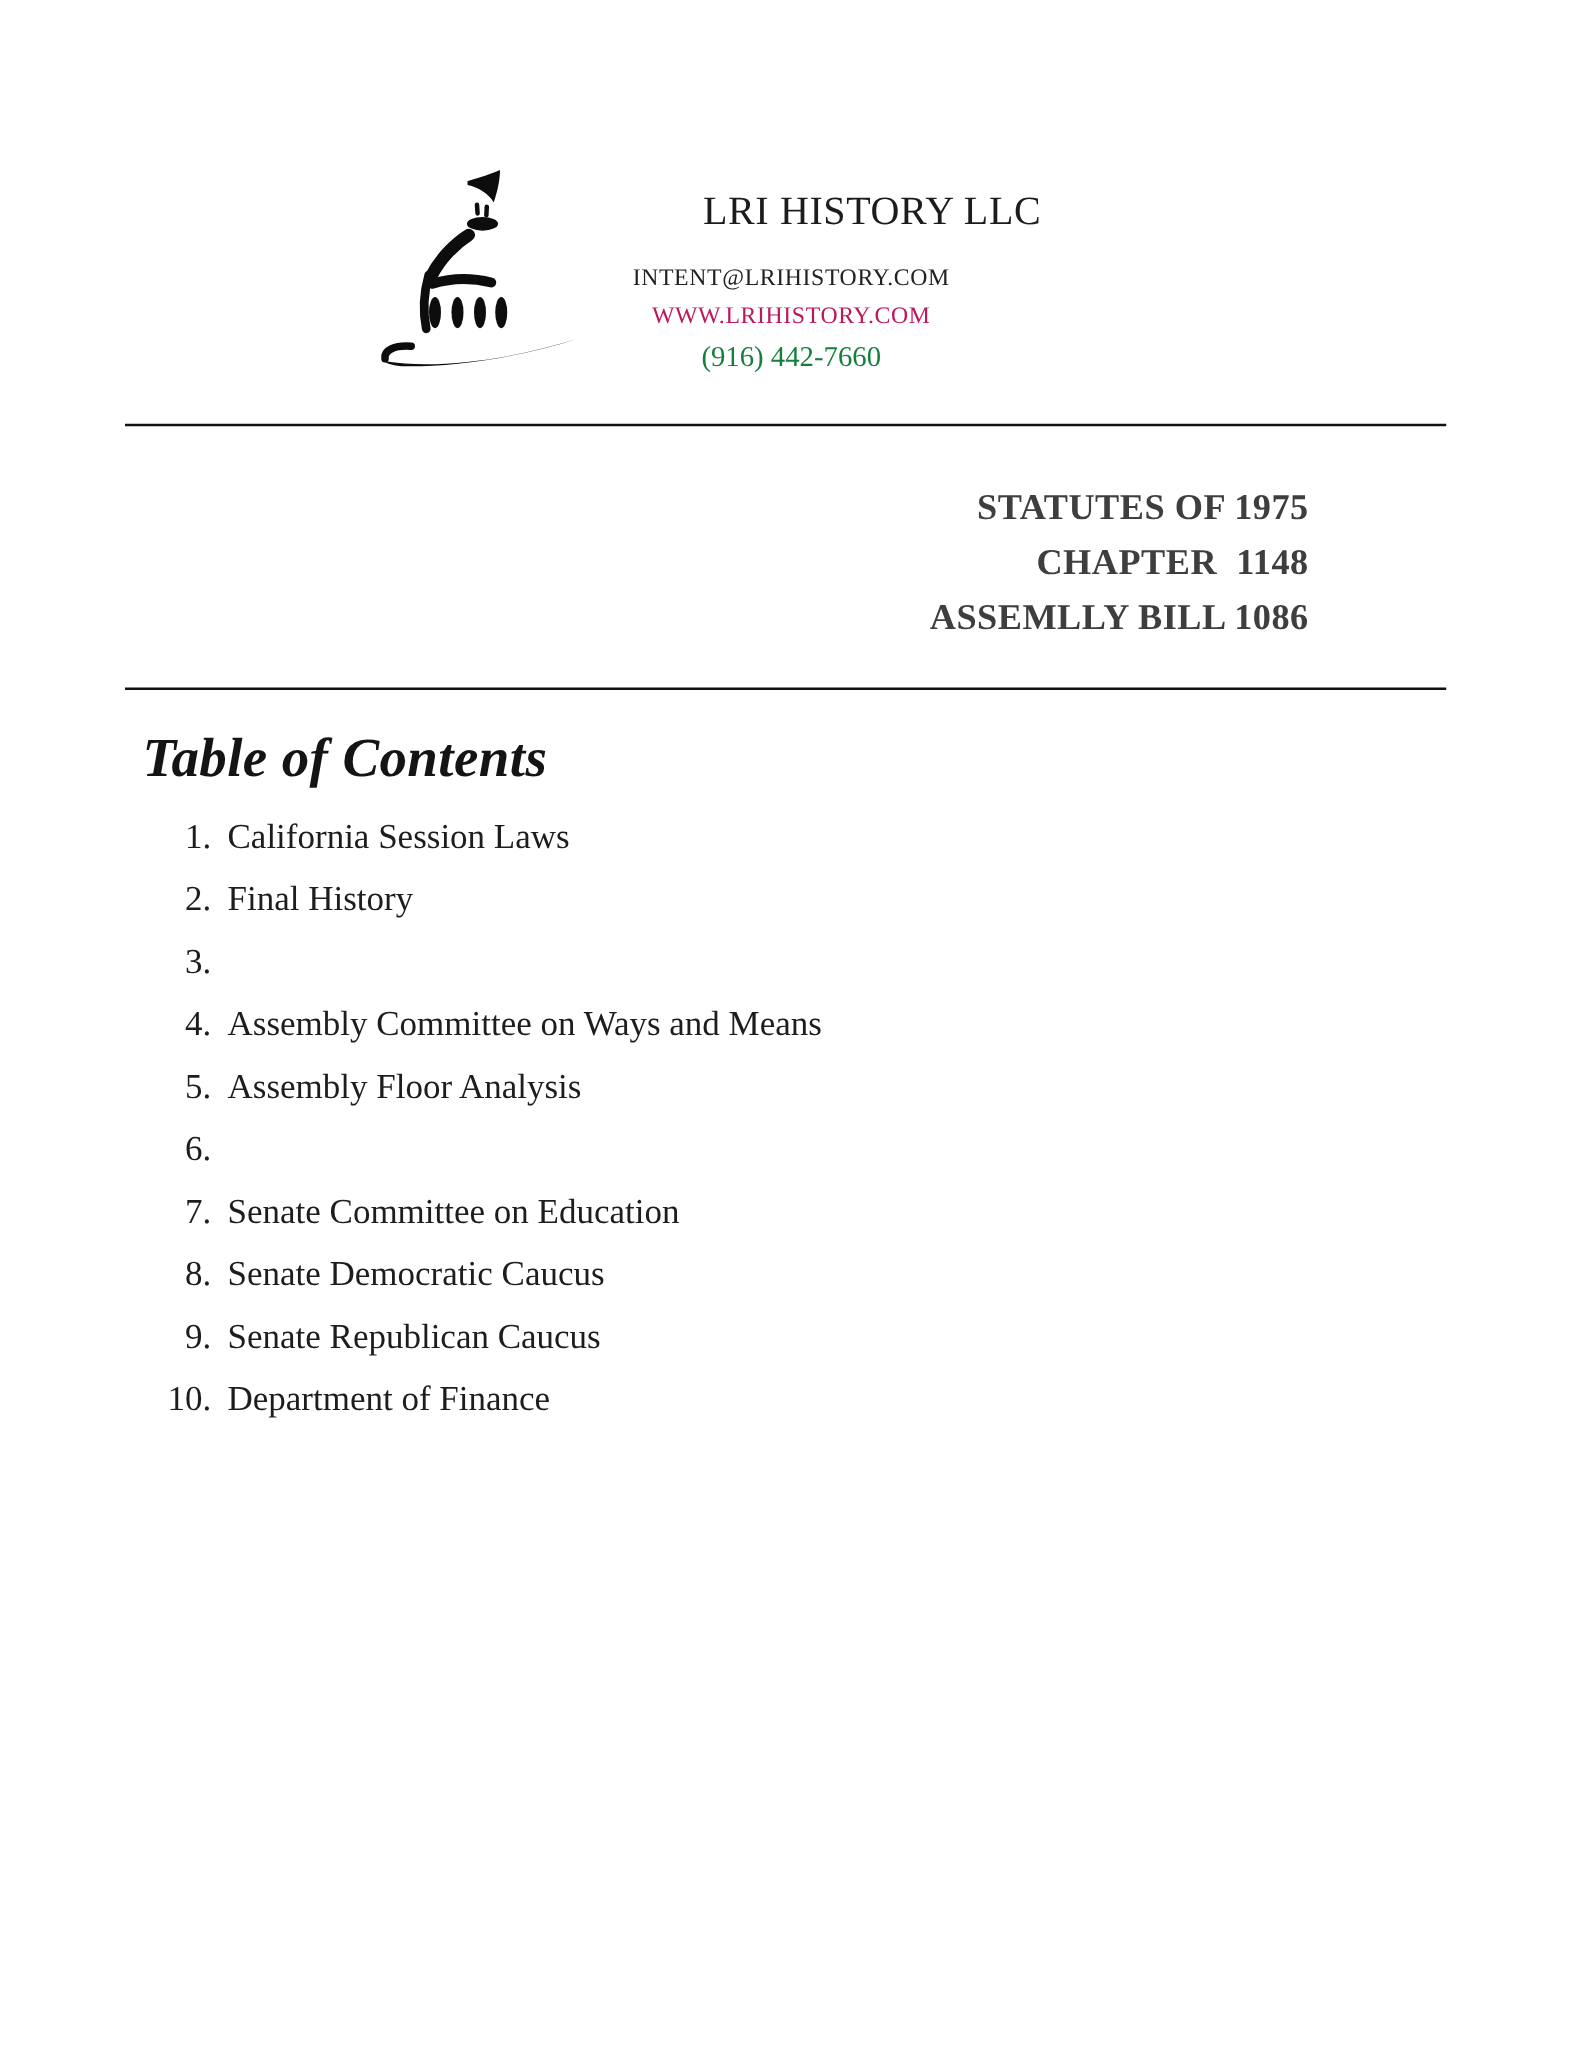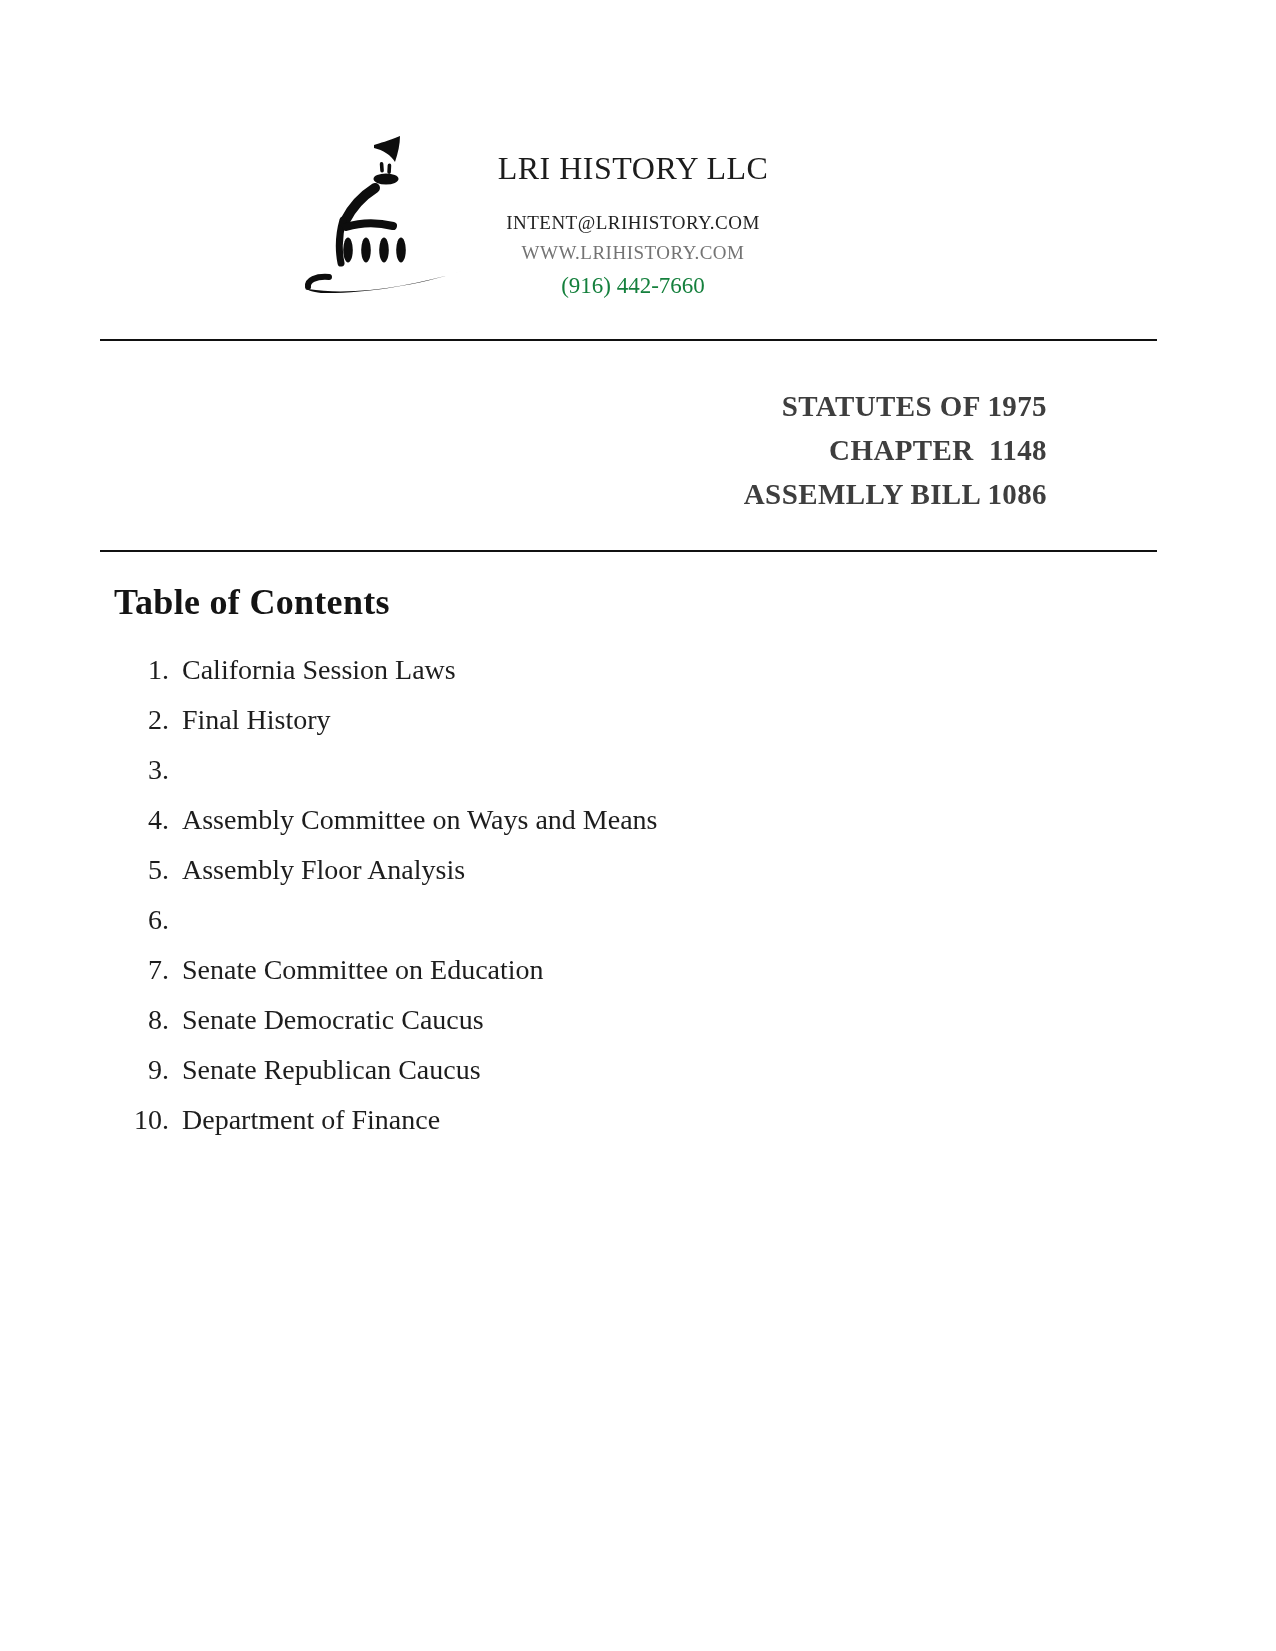--- a/index.html
+++ b/index.html
@@ -26,32 +26,33 @@
     top: 150px;
     width: 400px;
     text-align: center;
     color: #1c1c1c;
   }
   .company-name {
     font-size: 32px;
     letter-spacing: 0.5px;
     line-height: 36px;
     color: #1c1c1c;
+    text-align: right;
   }
   .contact-email {
     margin-top: 26px;
     font-size: 19px;
     letter-spacing: 0.5px;
     color: #222222;
   }
   .contact-website {
     margin-top: 8px;
     font-size: 19px;
     letter-spacing: 0.5px;
-    color: #737373;
+    color: #be185d;
   }
   .contact-phone {
     margin-top: 9px;
     font-size: 23px;
     color: #15803d;
   }
 
   .rule {
     position: absolute;
     left: 100px;
@@ -74,24 +75,25 @@
     color: #3e3e3e;
     letter-spacing: 0.4px;
   }
   .doc-title-line { white-space: pre; font-family: Liberation Serif, serif; }
 
   
   .toc-heading {
     position: absolute;
     left: 114px;
     top: 581px;
-    font-size: 36px;
+    font-size: 44px;
     font-weight: bold;
     color: #141414;
     letter-spacing: 0.3px;
+    font-style: italic;
   }
   .toc-list {
     position: absolute;
     left: 113px;
     top: 655px;
     color: #1d1d1d;
   }
   .toc-row {
     display: flex;
     align-items: baseline;

